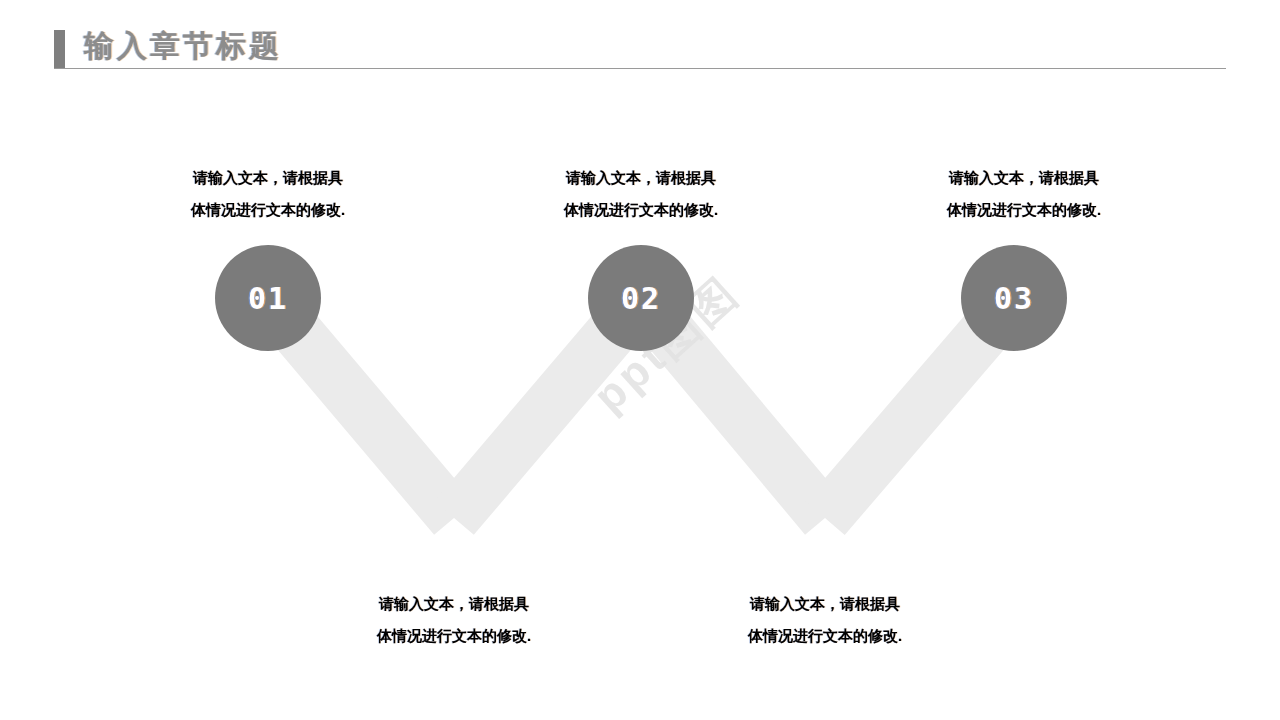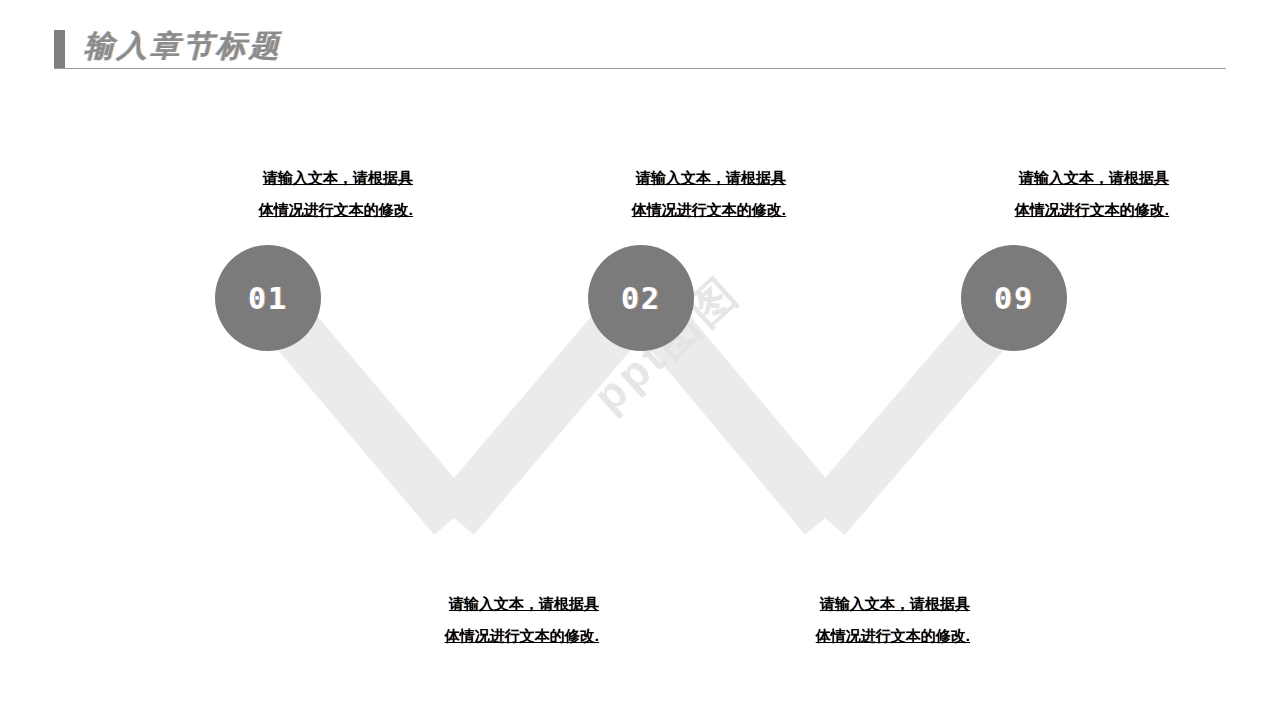--- a/index.html
+++ b/index.html
@@ -14,21 +14,20 @@
     overflow: hidden;
     font-family: "Liberation Sans", "DejaVu Sans", sans-serif;
   }
 
   
   #slide-header {
     position: absolute;
     left: 0; top: 0;
     width: 1280px;
     height: 90px;
-    font-style: italic;
   }
   #title-accent-bar {
     position: absolute;
     left: 54px;
     top: 30px;
     width: 11px;
     height: 38px;
     background: #7f7f7f;
   }
   #slide-title {
@@ -104,23 +103,22 @@
   }
 
   
   .node-caption {
     position: absolute;
     width: 290px;
     color: #000000;
     font-size: 15px;
     font-weight: bold;
     line-height: 32px;
-    text-align: right;
+    text-align: center;
     text-shadow: -0.7px 0 0 rgba(120,150,210,0.45), 0.7px 0 0 rgba(235,170,110,0.45);
-    text-decoration: underline;
   }
   .node-caption .cap-line {
     display: block;
     white-space: nowrap;
   }
 
   
   #node-01 { left: 215px; top: 155px; }
   #node-02 { left: 588px; top: 155px; }
   #node-03 { left: 961px; top: 155px; }
@@ -166,21 +164,21 @@
 
   <div class="node-circle" id="node-02">
     <span class="node-number">02</span>
   </div>
   <div class="node-caption" id="caption-02">
     <span class="cap-line">请输入文本，请根据具</span>
     <span class="cap-line">体情况进行文本的修改.</span>
   </div>
 
   <div class="node-circle" id="node-03">
-    <span class="node-number">09</span>
+    <span class="node-number">03</span>
   </div>
   <div class="node-caption" id="caption-03">
     <span class="cap-line">请输入文本，请根据具</span>
     <span class="cap-line">体情况进行文本的修改.</span>
   </div>
 
   <div class="node-caption" id="caption-04">
     <span class="cap-line">请输入文本，请根据具</span>
     <span class="cap-line">体情况进行文本的修改.</span>
   </div>

